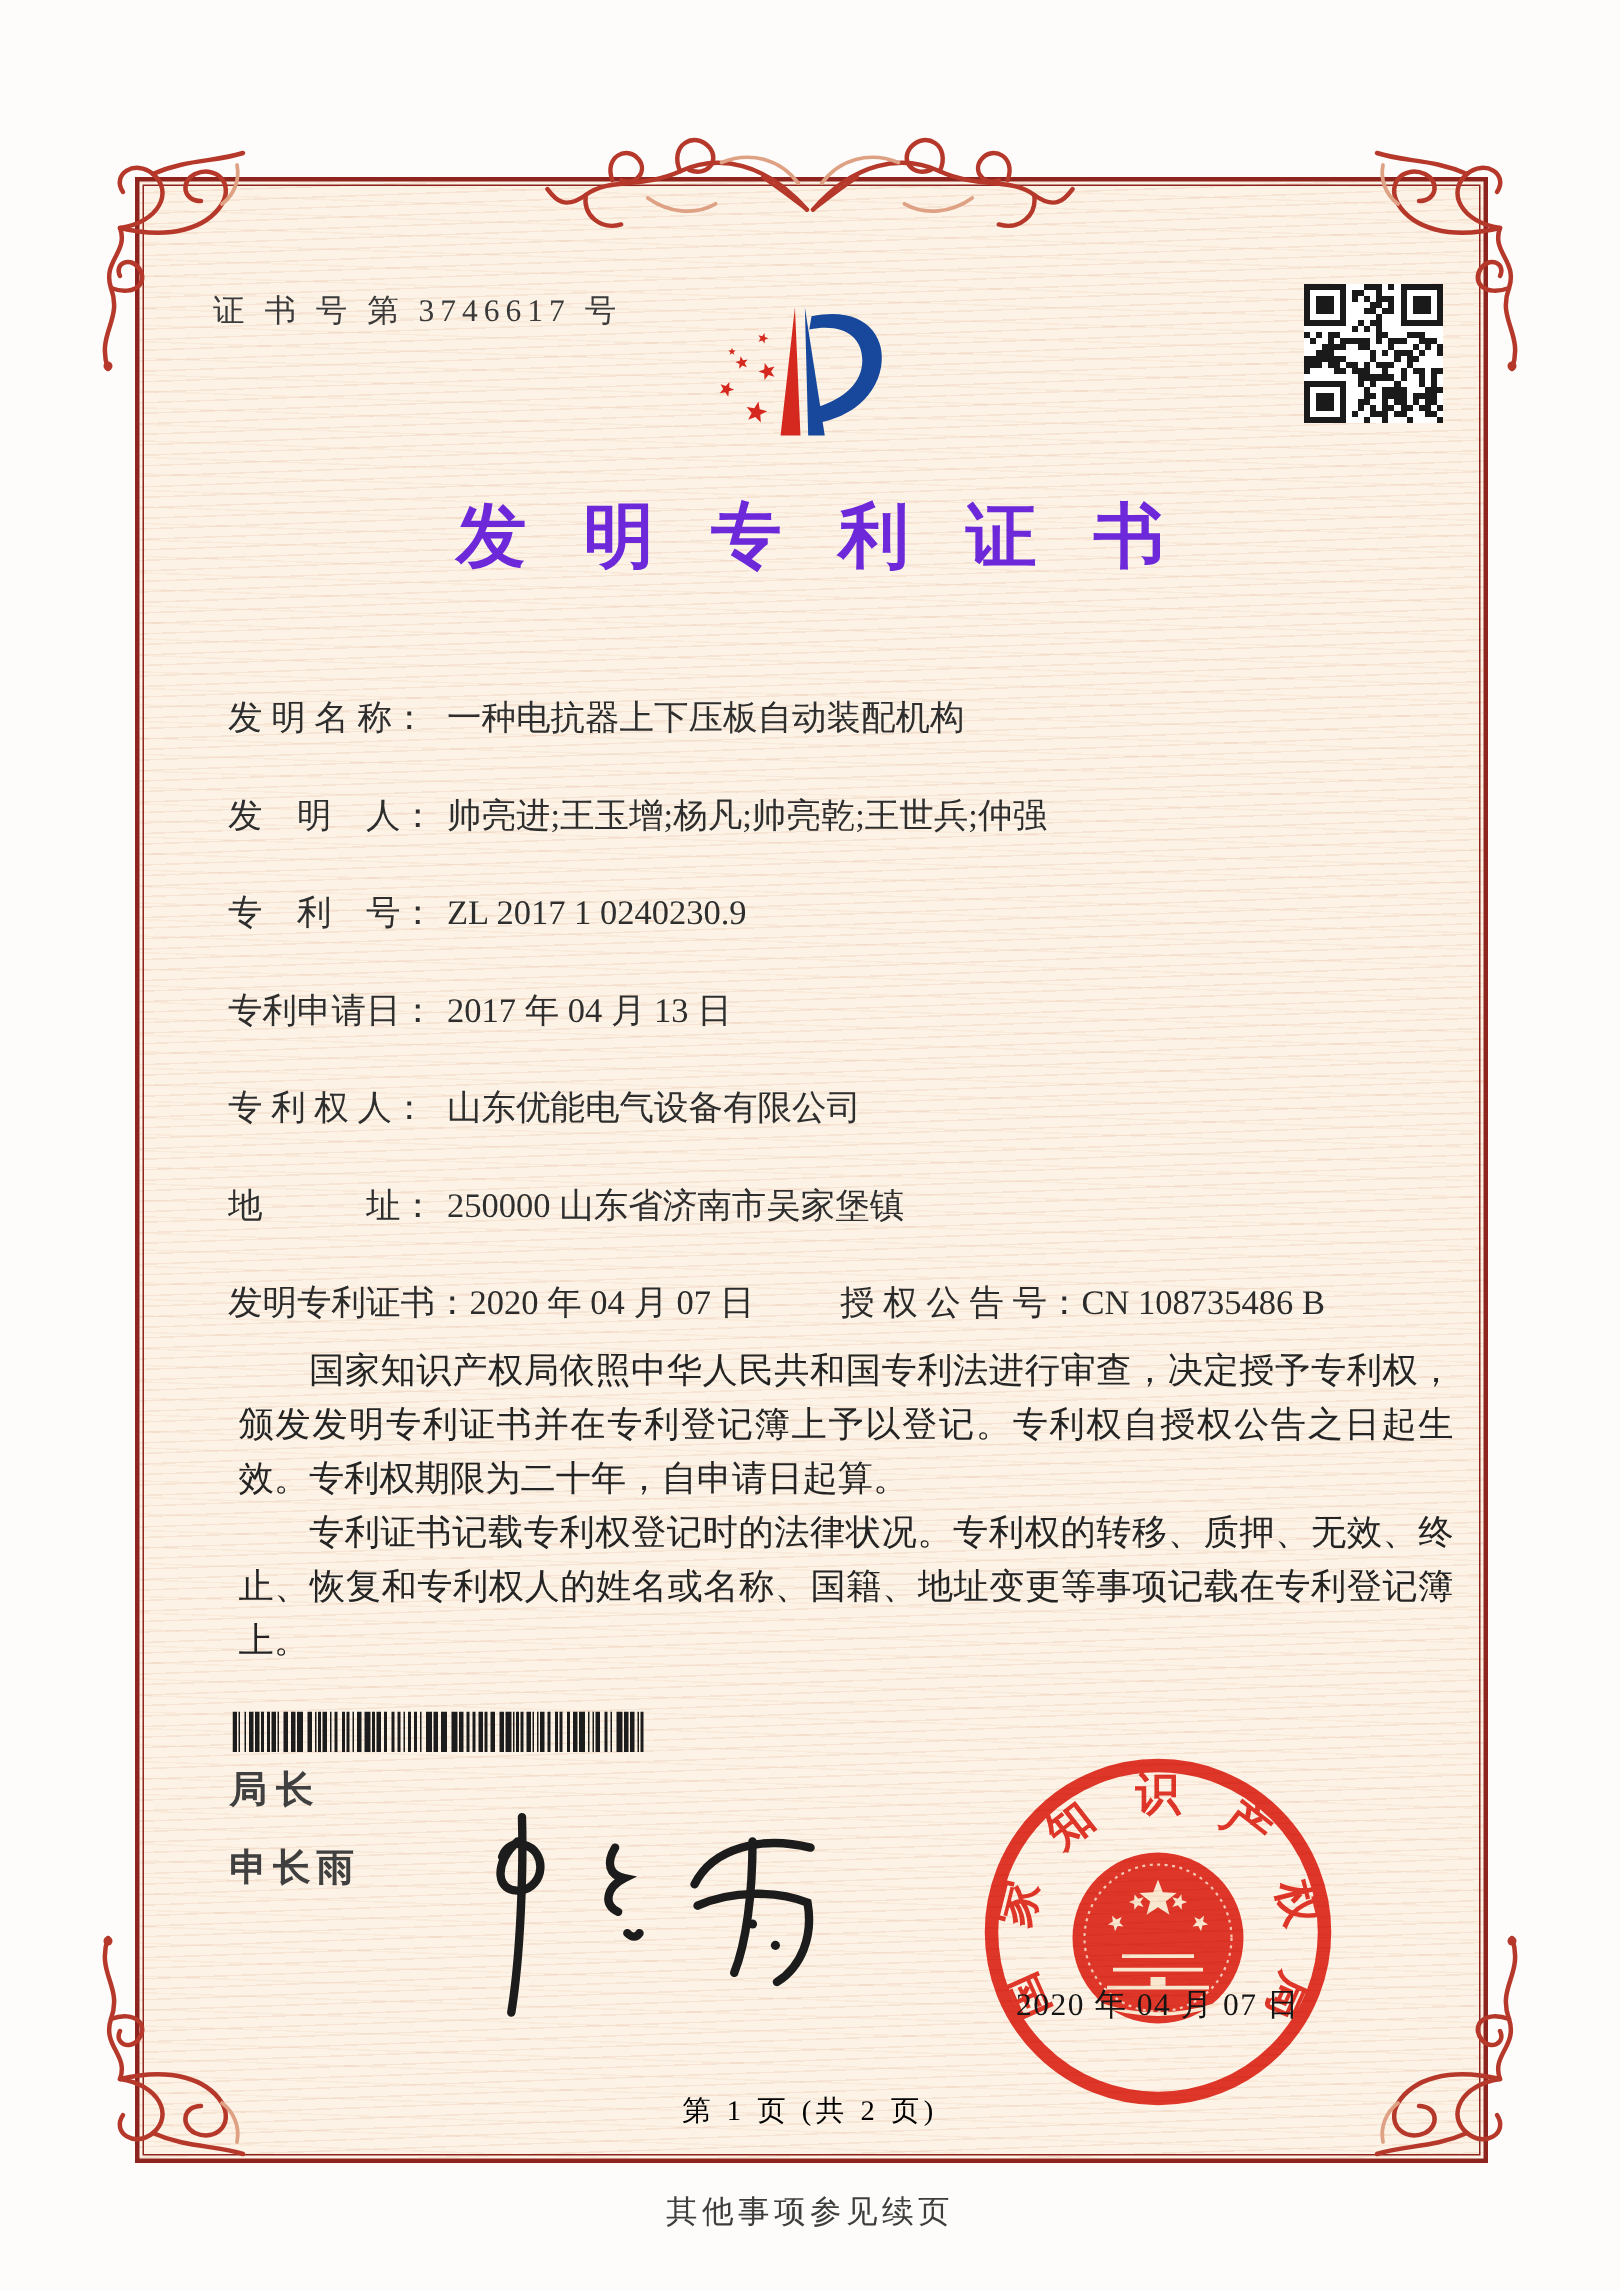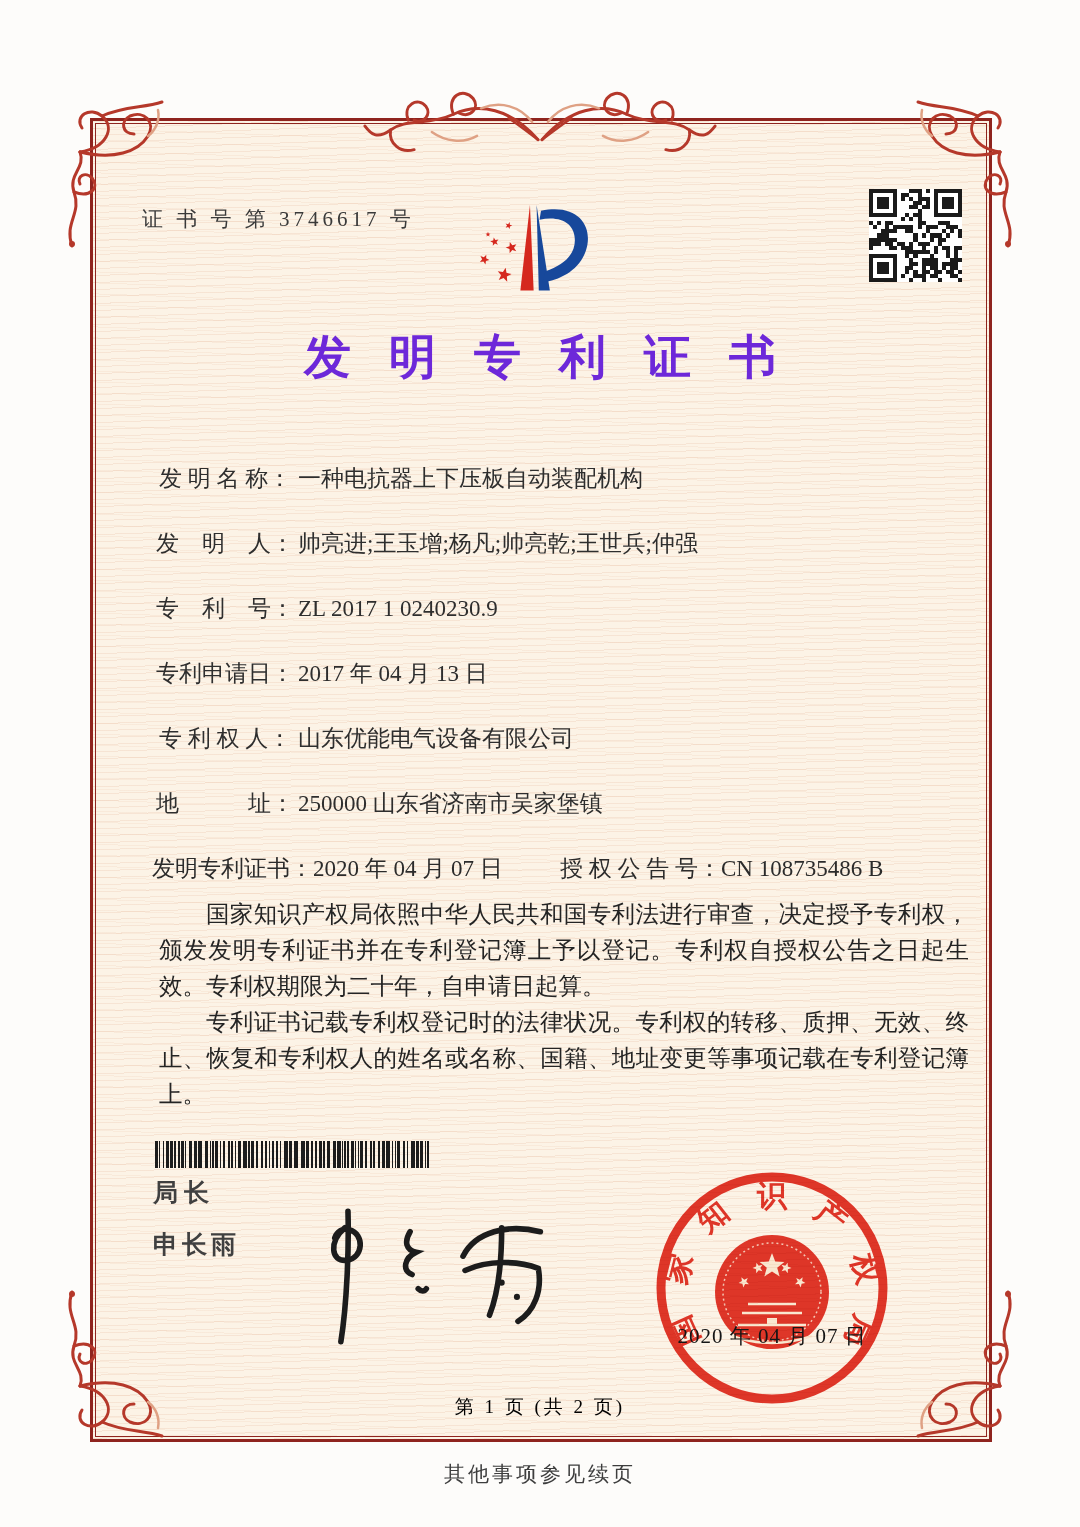--- a/index.html
+++ b/index.html
@@ -20,29 +20,29 @@
   .frame::after{
     content:"";position:absolute;inset:2px;border:1px solid #8f241e;pointer-events:none;
   }
   .orn-top{position:absolute;left:363px;top:78px;width:354px;height:100px;z-index:3;}
   .orn-corner{position:absolute;width:112px;height:150px;z-index:3;}
   .orn-tl{left:52px;top:98px;transform:scaleY(-1);}
   .orn-tr{left:916px;top:98px;transform:scale(-1,-1);}
   .orn-bl{left:52px;top:1290px;}
   .orn-br{left:916px;top:1290px;transform:scaleX(-1);}
 
-  .cert-no{position:absolute;left:142px;top:205px;font-size:21px;letter-spacing:4px;color:#3a3a3a;}
+  .cert-no{position:absolute;left:142px;top:193px;font-size:21px;letter-spacing:4px;color:#3a3a3a;}
   .logo{position:absolute;left:460px;top:176px;width:162px;height:136px;}
   .qr{position:absolute;left:869px;top:189px;width:93px;height:93px;}
   .title{
     position:absolute;left:0;top:326px;width:100%;text-align:center;
     font-size:47px;font-weight:bold;letter-spacing:38px;text-indent:38px;color:#6d28d9;
   }
   .fields{position:absolute;left:152px;top:465px;font-size:23px;color:#2e2e2e;}
-  .frow{height:65px;line-height:27px;display:flex;text-align:center;}
+  .frow{height:65px;line-height:27px;display:flex;}
   .flabel{white-space:pre;min-width:146px;display:inline-block;}
   .fvalue{white-space:pre;}
   .grant-row{position:absolute;left:152px;top:855px;width:800px;font-size:23px;line-height:27px;}
   .grant-no{position:absolute;left:408px;top:0;white-space:pre;}
   .paragraphs{
     position:absolute;left:159px;top:896px;width:810px;
     font-size:23.5px;line-height:36px;text-align:justify;color:#242424;
   }
   .paragraphs p{margin:0;text-indent:2em;}
   .barcode{position:absolute;left:155px;top:1141px;width:278px;height:27px;}

